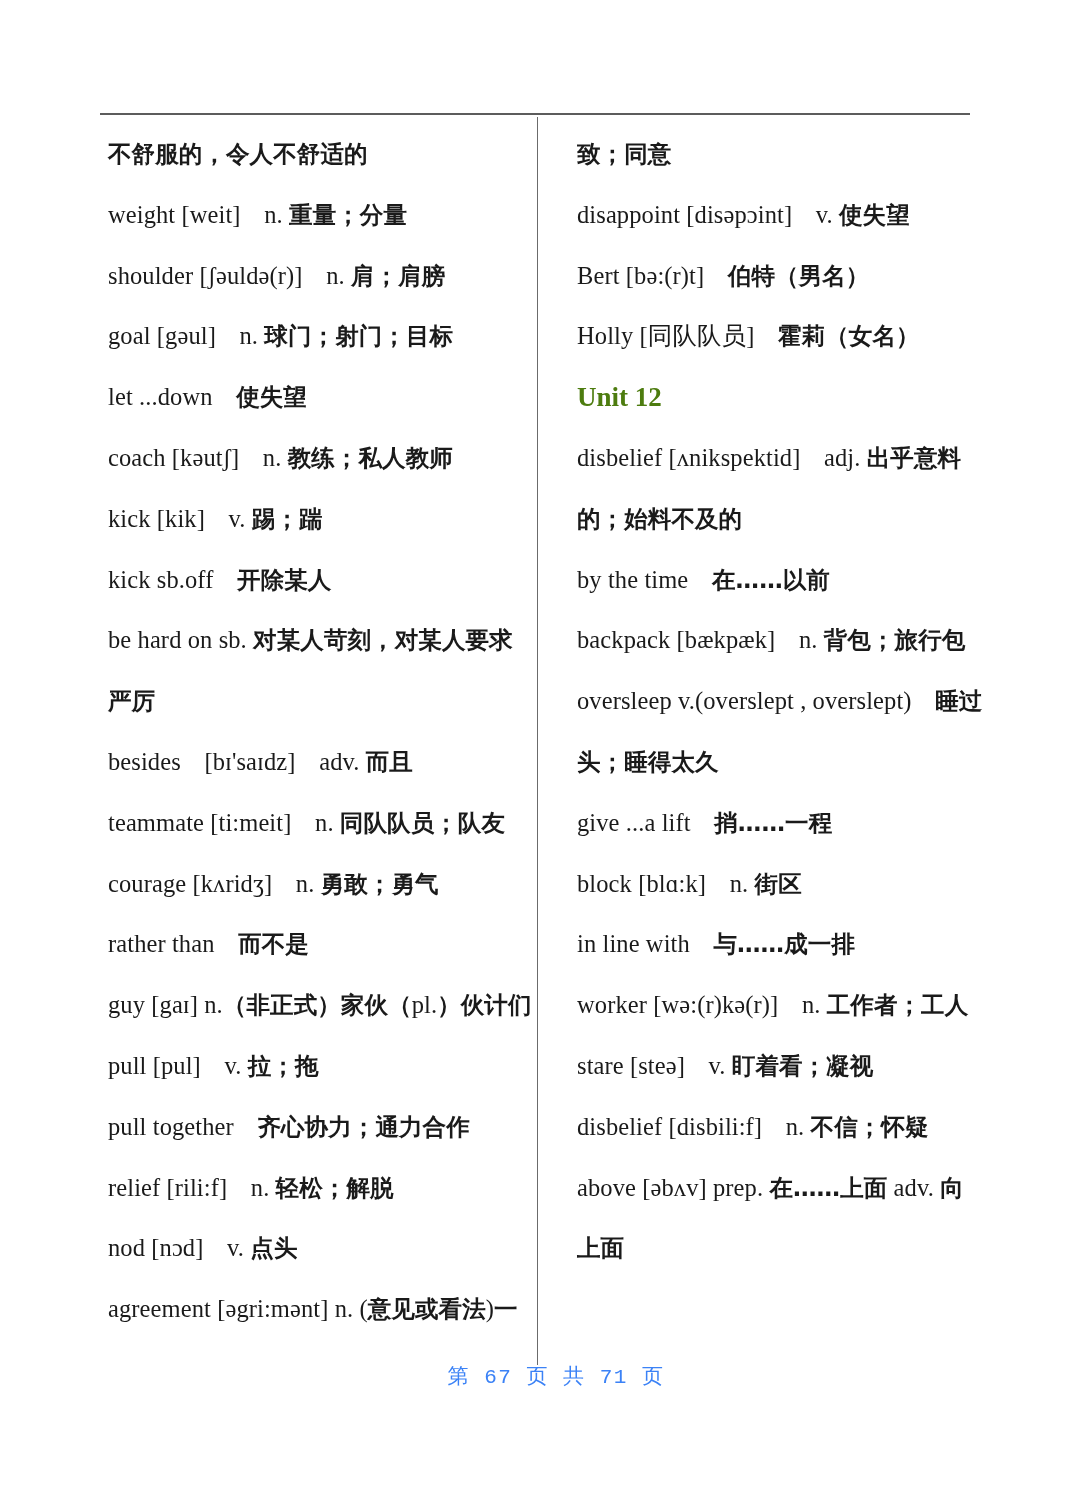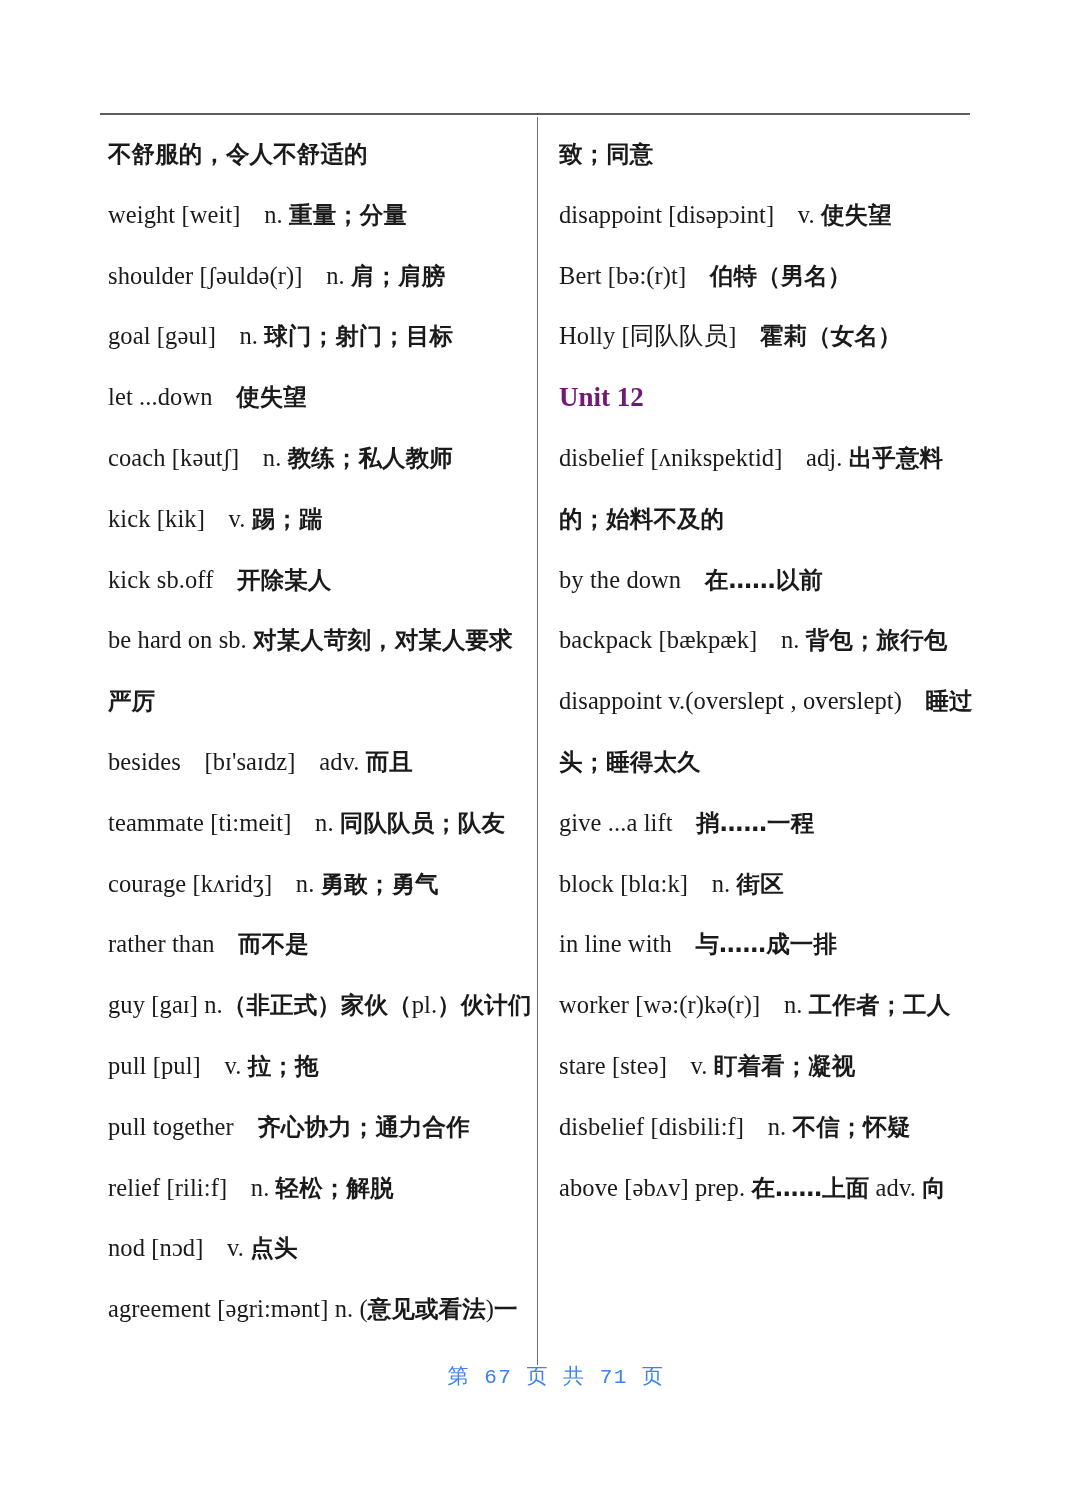--- a/index.html
+++ b/index.html
@@ -44,20 +44,21 @@
     border-left: 1.5px solid #6b6b6b;
   }
 
   .columns {
     position: absolute;
     left: 0;
     top: 124px;
     width: 1080px;
     display: flex;
     align-items: flex-start;
+    gap: 18px;
   }
 
   .col {
     box-sizing: border-box;
   }
   .col-left {
     width: 537px;
     padding-left: 108px;
     padding-right: 12px;
   }
@@ -78,21 +79,21 @@
   .cn {
     font-family: "DejaVu Sans", "Liberation Sans", sans-serif;
     font-weight: 700;
     font-size: 23.5px;
   }
 
   .unit-heading {
     font-size: 27px;
     line-height: 60.8px;
     font-weight: 700;
-    color: #701a75;
+    color: #4d7c0f;
     white-space: nowrap;
   }
 
   .footer {
     position: absolute;
     left: 16px;
     top: 1362px;
     width: 1080px;
     text-align: center;
     font-size: 21px;
@@ -133,29 +134,30 @@
         <div class="entry"><span>agreement [əgri:mənt] n. (</span><span class="cn">意见或看法</span><span>)</span><span class="cn">一</span></div>
       </div>
     <div class="col col-right">
         <div class="entry"><span class="cn">致；同意</span></div>
         <div class="entry"><span>disappoint [disəpɔint]</span><span class="cn">　</span><span>v. </span><span class="cn">使失望</span></div>
         <div class="entry"><span>Bert [bə:(r)t]</span><span class="cn">　伯特（男名）</span></div>
         <div class="entry"><span>Holly [同队队员]</span><span class="cn">　霍莉（女名）</span></div>
         <div class="unit-heading">Unit 12</div>
         <div class="entry"><span>disbelief [ʌnikspektid]</span><span class="cn">　</span><span>adj. </span><span class="cn">出乎意料</span></div>
         <div class="entry"><span class="cn">的；始料不及的</span></div>
-        <div class="entry"><span>by the down</span><span class="cn">　在……以前</span></div>
+        <div class="entry"><span>by the time</span><span class="cn">　在……以前</span></div>
         <div class="entry"><span>backpack [bækpæk]</span><span class="cn">　</span><span>n. </span><span class="cn">背包；旅行包</span></div>
-        <div class="entry"><span>disappoint v.(overslept , overslept)</span><span class="cn">　睡过</span></div>
+        <div class="entry"><span>oversleep v.(overslept , overslept)</span><span class="cn">　睡过</span></div>
         <div class="entry"><span class="cn">头；睡得太久</span></div>
         <div class="entry"><span>give ...a lift</span><span class="cn">　捎……一程</span></div>
         <div class="entry"><span>block [blɑ:k]</span><span class="cn">　</span><span>n. </span><span class="cn">街区</span></div>
         <div class="entry"><span>in line with</span><span class="cn">　与……成一排</span></div>
         <div class="entry"><span>worker [wə:(r)kə(r)]</span><span class="cn">　</span><span>n. </span><span class="cn">工作者；工人</span></div>
         <div class="entry"><span>stare [steə]</span><span class="cn">　</span><span>v. </span><span class="cn">盯着看；凝视</span></div>
         <div class="entry"><span>disbelief [disbili:f]</span><span class="cn">　</span><span>n. </span><span class="cn">不信；怀疑</span></div>
         <div class="entry"><span>above [əbʌv] prep. </span><span class="cn">在……上面</span><span>  adv. </span><span class="cn">向</span></div>
+        <div class="entry"><span class="cn">上面</span></div>
       </div>
   </div>
 
   <div class="footer">第 67 页 共 71 页</div>
 
 </div>
 
 </body></html>

